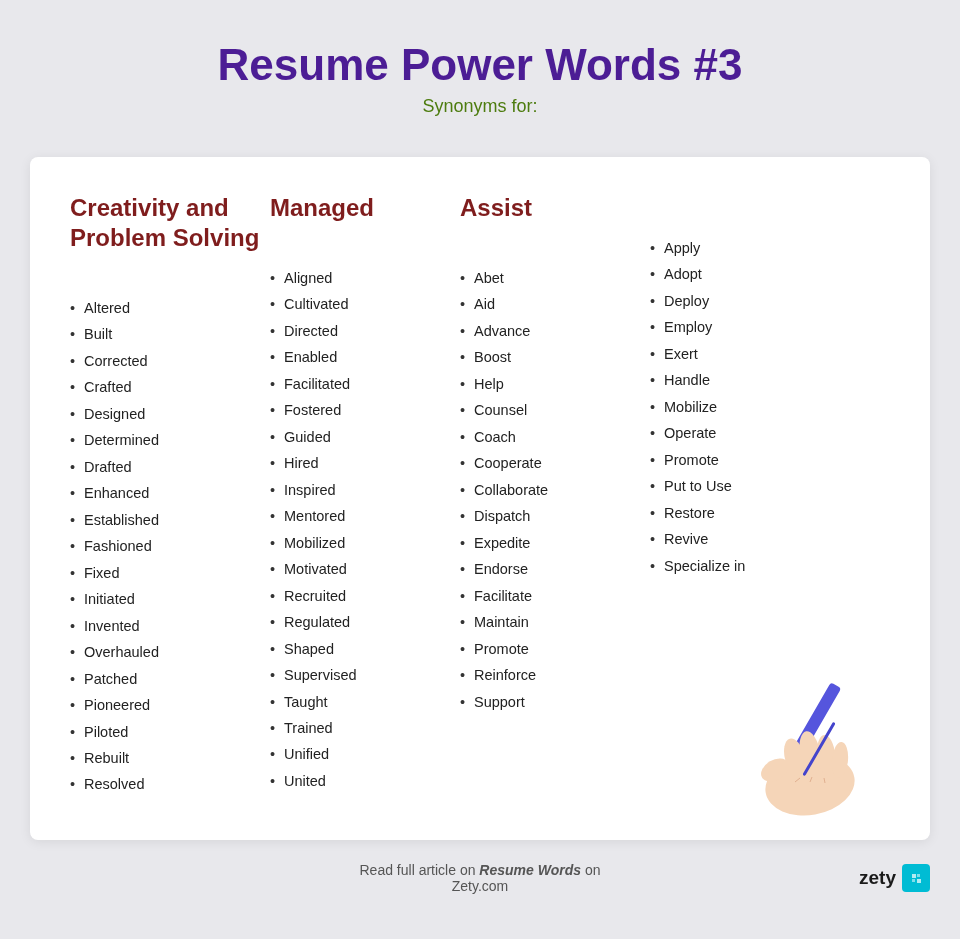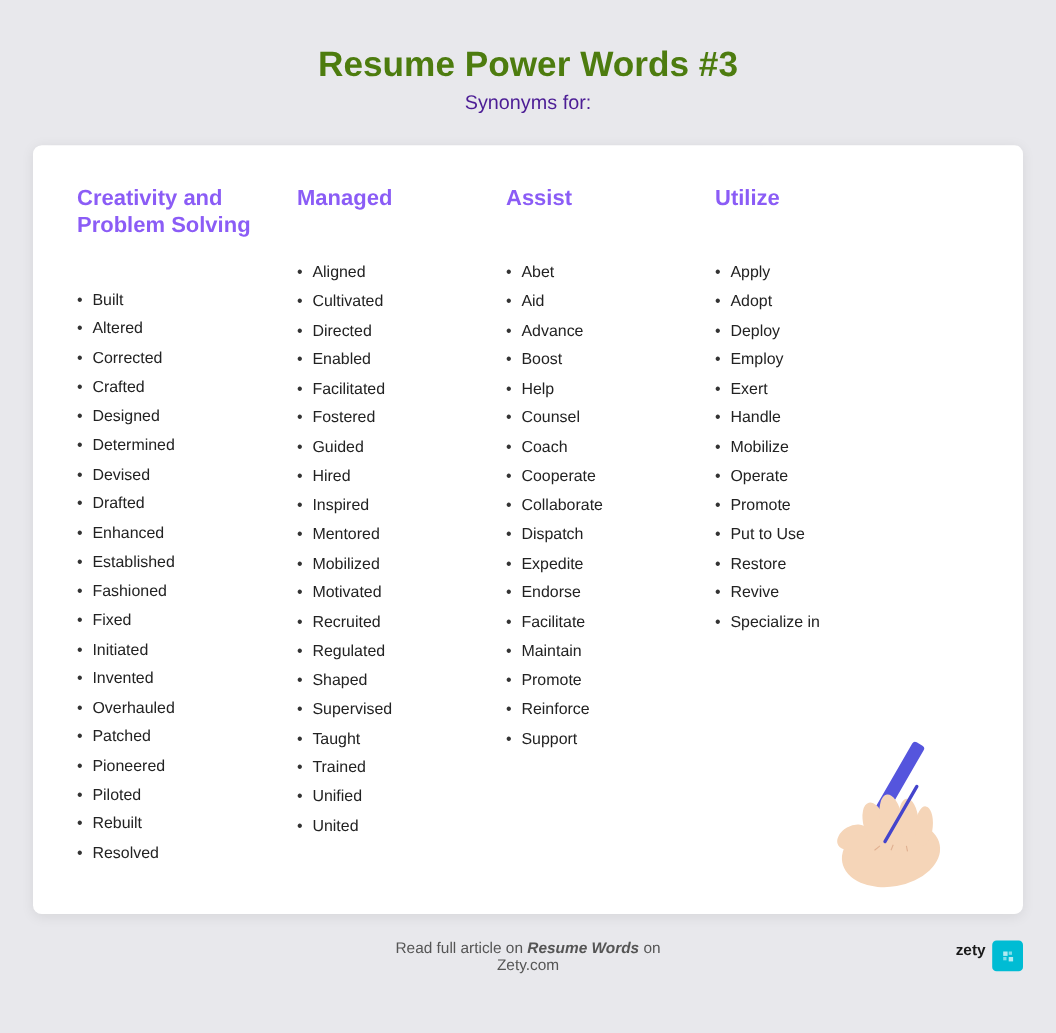--- a/index.html
+++ b/index.html
@@ -7,53 +7,53 @@
       background-color: #e8e8ec;
       font-family: Georgia, 'Times New Roman', serif;
       width: 960px;
       min-height: 939px;
       display: flex;
       flex-direction: column;
       align-items: center;
       padding: 40px 30px 30px;
     }
     .page-title {
-      font-size: 32px;
-      font-weight: bold;
-      color: #4d7c0f;
+      font-size: 44px;
+      font-weight: bold;
+      color: #4c1d95;
       text-align: right;
       margin-bottom: 6px;
       font-family: Arial, sans-serif;
     }
     .page-subtitle {
       font-size: 18px;
-      color: #4c1d95;
+      color: #4d7c0f;
       text-align: center;
-      margin-bottom: 28px;
+      margin-bottom: 40px;
       font-family: Arial, sans-serif;
     }
     .card {
       background: #fff;
       border-radius: 8px;
       padding: 36px 40px 40px 40px;
       width: 100%;
       max-width: 900px;
       box-shadow: 0 2px 12px rgba(0,0,0,0.08);
       position: relative;
     }
     .columns-grid {
       display: grid;
       grid-template-columns: 200px 190px 190px 200px;
       gap: 0;
       align-items: start;
     }
     .column-header {
-      font-size: 20px;
-      font-weight: bold;
-      color: #8b5cf6;
+      font-size: 24px;
+      font-weight: bold;
+      color: #7f1d1d;
       margin-bottom: 2px;
       font-family: Arial, sans-serif;
       line-height: 1.25;
     }
     .column ul {
       list-style: none;
       padding: 0;
       margin-top: 44px;
     }
     .column ul li {
@@ -93,23 +93,23 @@
     .footer-text {
       flex: 1;
       text-align: center;
     }
     .footer-text em {
       font-style: italic;
       font-weight: bold;
     }
     .zety-logo {
       display: flex;
-      align-items: flex-start;
+      align-items: center;
       gap: 6px;
-      font-size: 14px;
+      font-size: 19px;
       font-weight: bold;
       color: #1a1a1a;
       font-family: Arial, sans-serif;
     }
     .zety-cube {
       width: 28px;
       height: 28px;
       background: #00bcd4;
       border-radius: 4px;
       display: flex;
@@ -123,27 +123,26 @@
 <body>
 
 <h1 class="page-title">Resume Power Words #3</h1>
 <p class="page-subtitle">Synonyms for:</p>
 
 <div class="card">
   <div class="columns-grid" id="columns-grid">
   <div class="column">
         <div class="column-header">Creativity and Problem Solving</div>
         <ul>
+          <li>Altered</li>
           <li>Built</li>
-          <li>Altered</li>
           <li>Corrected</li>
           <li>Crafted</li>
           <li>Designed</li>
           <li>Determined</li>
-          <li>Devised</li>
           <li>Drafted</li>
           <li>Enhanced</li>
           <li>Established</li>
           <li>Fashioned</li>
           <li>Fixed</li>
           <li>Initiated</li>
           <li>Invented</li>
           <li>Overhauled</li>
           <li>Patched</li>
           <li>Pioneered</li>
@@ -193,21 +192,20 @@
           <li>Expedite</li>
           <li>Endorse</li>
           <li>Facilitate</li>
           <li>Maintain</li>
           <li>Promote</li>
           <li>Reinforce</li>
           <li>Support</li>
         </ul>
       </div>
       <div class="column">
-        <div class="column-header">Utilize</div>
         <ul>
           <li>Apply</li>
           <li>Adopt</li>
           <li>Deploy</li>
           <li>Employ</li>
           <li>Exert</li>
           <li>Handle</li>
           <li>Mobilize</li>
           <li>Operate</li>
           <li>Promote</li>

